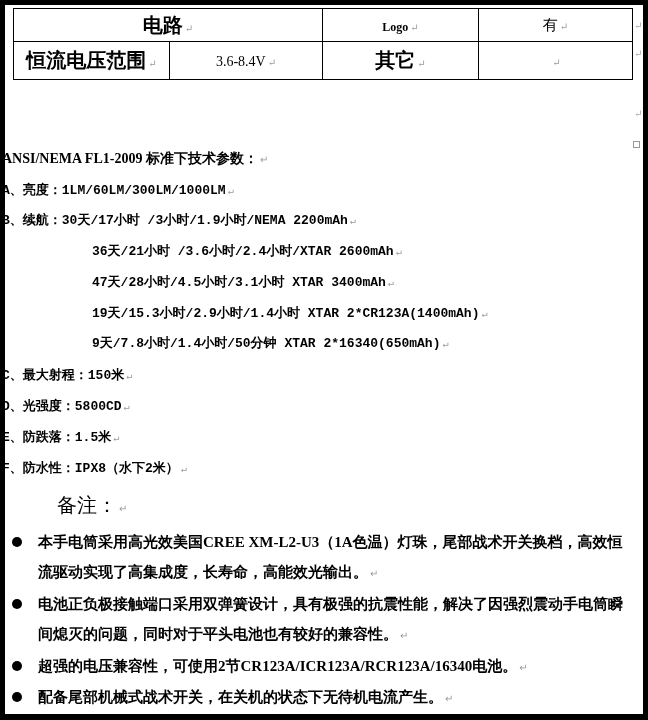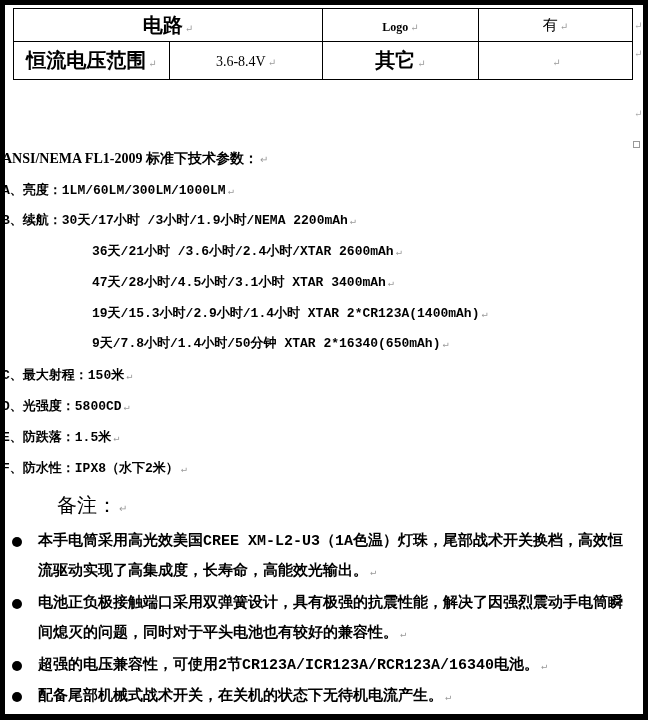--- a/index.html
+++ b/index.html
@@ -18,21 +18,21 @@
   .logo { font-family:"Liberation Serif", serif; font-weight:bold; font-size:12px; }
   .pm { color:#999; font-size:10px; margin-left:2px; font-weight:normal; }
   .rmarks { position:absolute; left:634px; color:#aaa; font-size:10px; }
   .corner { position:absolute; left:633px; top:141px; width:5px; height:5px; border:1px solid #999; }
   .line { position:absolute; left:2px; white-space:nowrap; font-size:14px; font-weight:bold; }
   .mono { font-family:Liberation Mono, monospace; font-weight:bold; font-size:13px;text-align:center; }
   .title-line { top:150px; font-family:"Liberation Serif", serif; font-weight:bold; font-size:14px; }
   .indent { left:92px; }
   .note-title { position:absolute; left:24px; top:492px; font-size:20px; font-family:Liberation Serif, serif;margin-left:33px; }
   .bullet { position:absolute; left:12px; width:10px; height:10px; border-radius:50%; background:#000; }
-  .btext { position:absolute; left:38px; width:596px; font-size:15px; font-weight:bold; line-height:30px; font-family:Liberation Mono, monospace; }
+  .btext { position:absolute; left:38px; width:596px; font-size:15px; font-weight:bold; line-height:30px; font-family:Liberation Serif, serif; }
 </style>
 </head>
 <body>
 
 <div class="frame"></div>
 
 <table class="spec-table">
   <colgroup>
       <col style="width:156px">
       <col style="width:153px">

